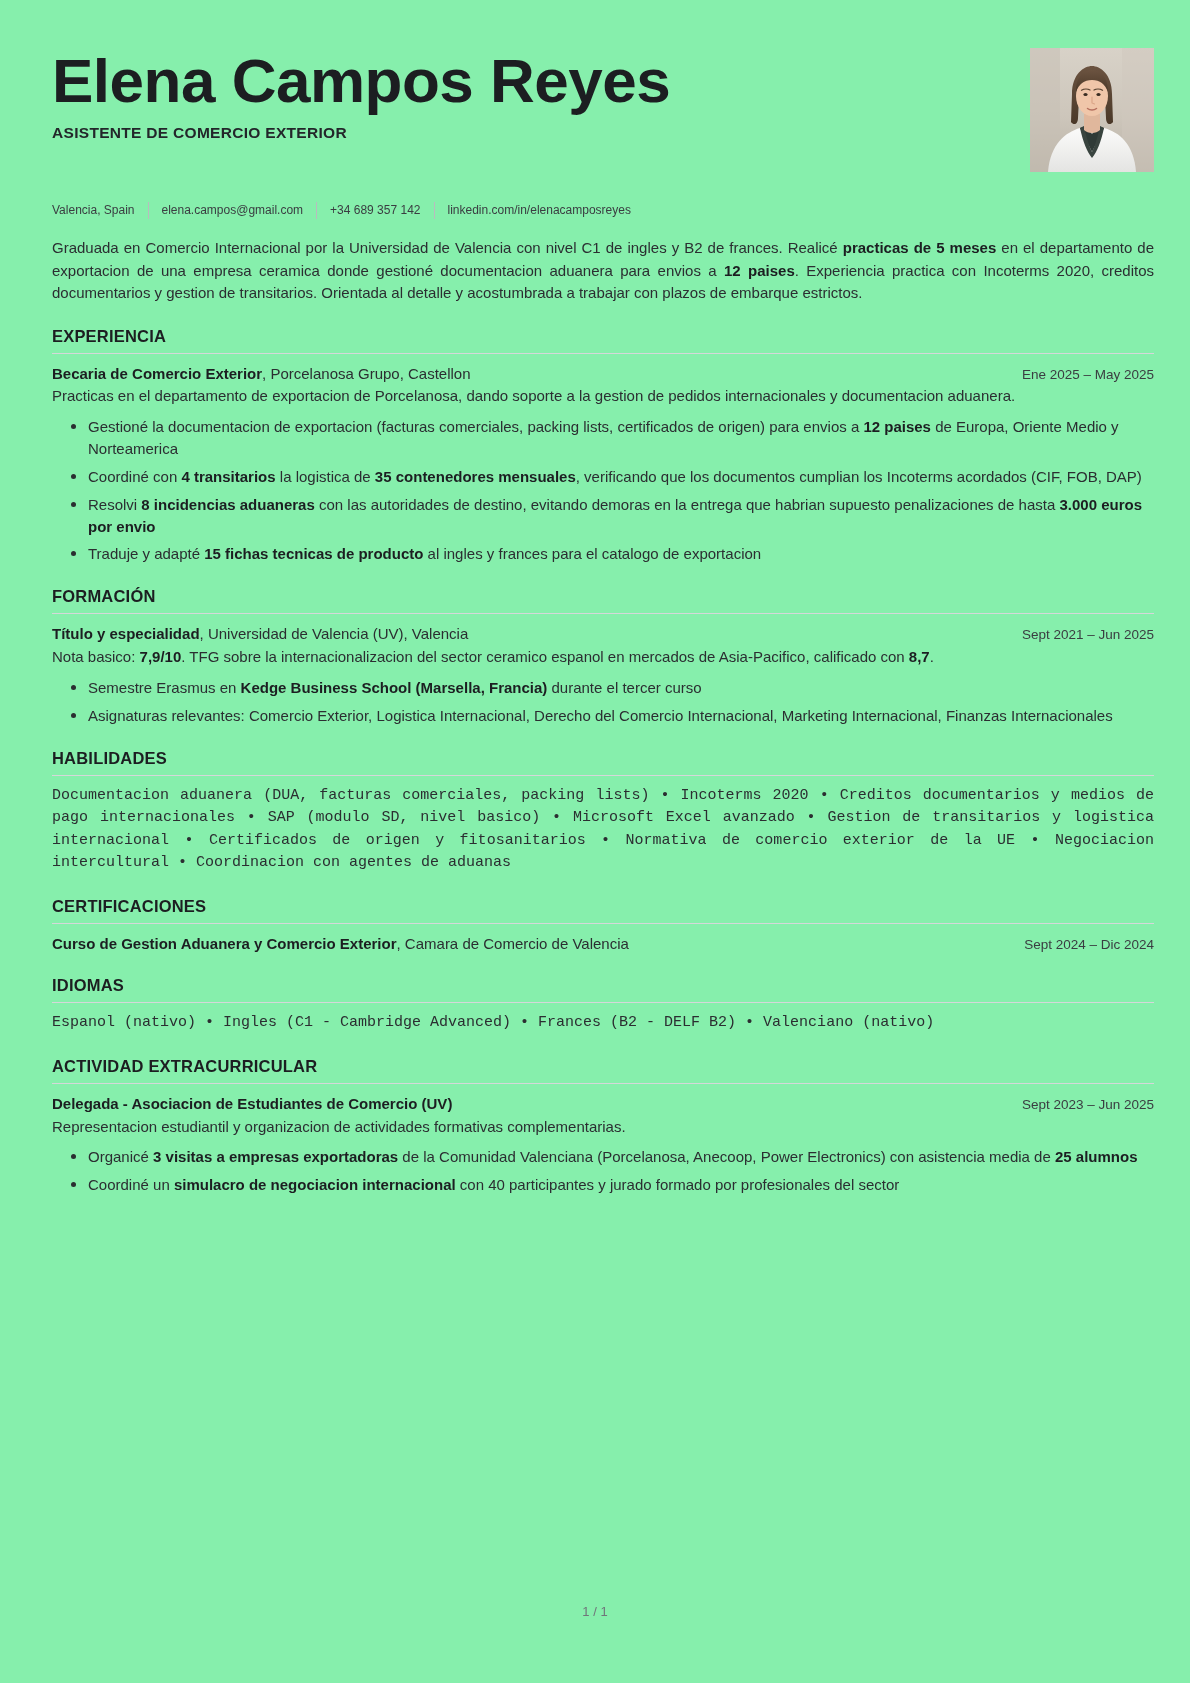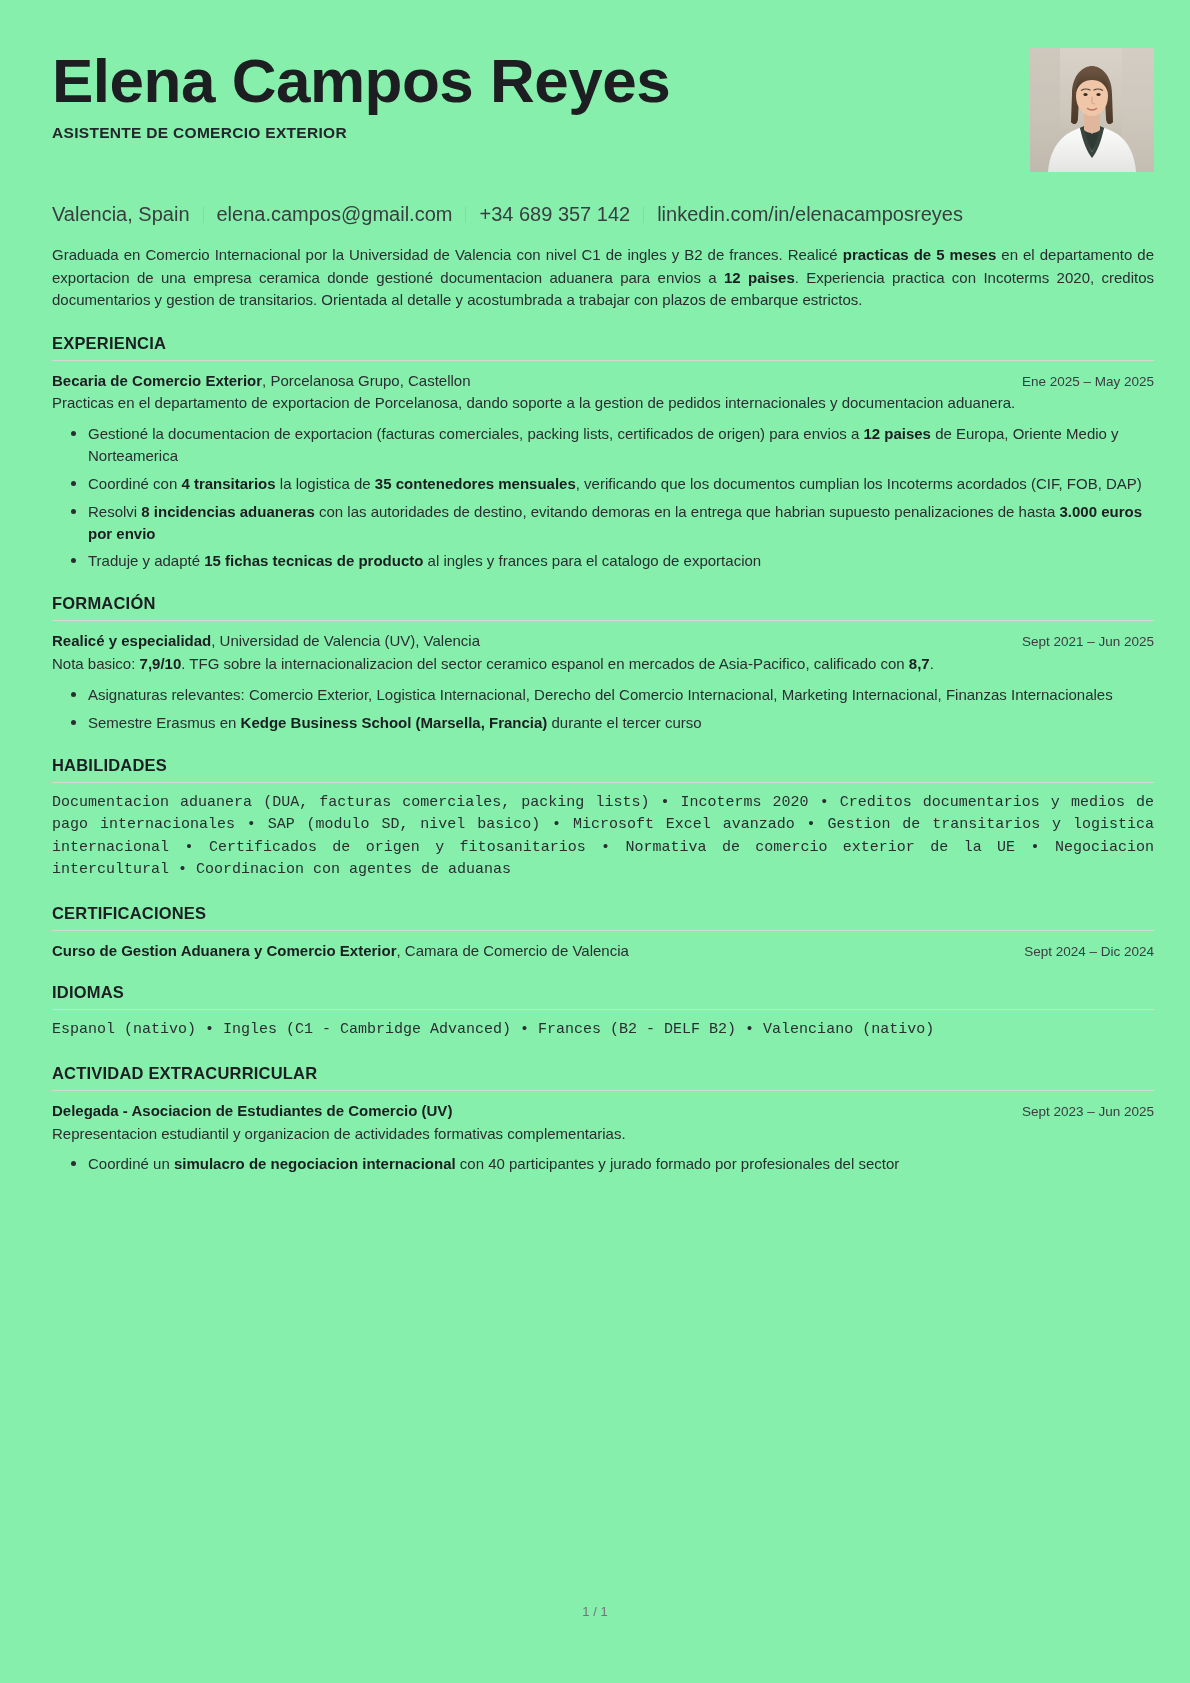--- a/index.html
+++ b/index.html
@@ -59,21 +59,21 @@
     height: 124px;
     overflow: hidden;
     background: #cfc9c1;
     position: relative;
   }
   .photo svg { display: block; width: 100%; height: 100%; }
 
   
   .contact {
     margin-top: 30px;
-    font-size: 20px;
+    font-size: 12px;
     color: #3a3d41;
     display: flex;
     align-items: center;
     flex-wrap: wrap;
     line-height: 1.2;
   }
   .contact .item { white-space: nowrap; }
   .contact .sep {
     display: inline-block;
     width: 1px;
@@ -260,27 +260,27 @@
         <li><span>Traduje y adapté </span><b>15 fichas tecnicas de producto</b><span> al ingles y frances para el catalogo de exportacion</span></li>
       </ul>
     </div>
   </div>
 
   <div class="section">
     <h2 class="section-title">FORMACIÓN</h2>
     <div class="rule"></div>
     <div class="entry">
       <div class="entry-head">
-        <div class="entry-title"><b>Realicé y especialidad</b><span>, Universidad de Valencia (UV), Valencia</span></div>
+        <div class="entry-title"><b>Título y especialidad</b><span>, Universidad de Valencia (UV), Valencia</span></div>
         <div class="entry-date">Sept 2021 – Jun 2025</div>
       </div>
       <div class="entry-sub"><span>Nota basico: </span><b>7,9/10</b><span>. TFG sobre la internacionalizacion del sector ceramico espanol en mercados de Asia-Pacifico, calificado con </span><b>8,7</b><span>.</span></div>
       <ul class="bullets">
+        <li><span>Semestre Erasmus en </span><b>Kedge Business School (Marsella, Francia)</b><span> durante el tercer curso</span></li>
         <li><span>Asignaturas relevantes: Comercio Exterior, Logistica Internacional, Derecho del Comercio Internacional, Marketing Internacional, Finanzas Internacionales</span><b></b><span></span></li>
-        <li><span>Semestre Erasmus en </span><b>Kedge Business School (Marsella, Francia)</b><span> durante el tercer curso</span></li>
       </ul>
     </div>
   </div>
 
   <div class="section">
     <h2 class="section-title">HABILIDADES</h2>
     <div class="rule"></div>
     <div class="flow-text">Documentacion aduanera (DUA, facturas comerciales, packing lists) • Incoterms 2020 • Creditos documentarios y medios de pago internacionales • SAP (modulo SD, nivel basico) • Microsoft Excel avanzado • Gestion de transitarios y logistica internacional • Certificados de origen y fitosanitarios • Normativa de comercio exterior de la UE • Negociacion intercultural • Coordinacion con agentes de aduanas</div>
   </div>
 
@@ -304,20 +304,21 @@
   <div class="section">
     <h2 class="section-title">ACTIVIDAD EXTRACURRICULAR</h2>
     <div class="rule"></div>
     <div class="entry">
       <div class="entry-head">
         <div class="entry-title"><b>Delegada - Asociacion de Estudiantes de Comercio (UV)</b></div>
         <div class="entry-date">Sept 2023 – Jun 2025</div>
       </div>
       <div class="entry-sub">Representacion estudiantil y organizacion de actividades formativas complementarias.</div>
       <ul class="bullets">
+        <li><span>Organicé </span><b>3 visitas a empresas exportadoras</b><span> de la Comunidad Valenciana (Porcelanosa, Anecoop, Power Electronics) con asistencia media de </span><b>25 alumnos</b><span></span></li>
         <li><span>Coordiné un </span><b>simulacro de negociacion internacional</b><span> con 40 participantes y jurado formado por profesionales del sector</span></li>
       </ul>
     </div>
   </div>
 
   <div class="footer">1 / 1</div>
 
 </div>
 
 </body></html>

